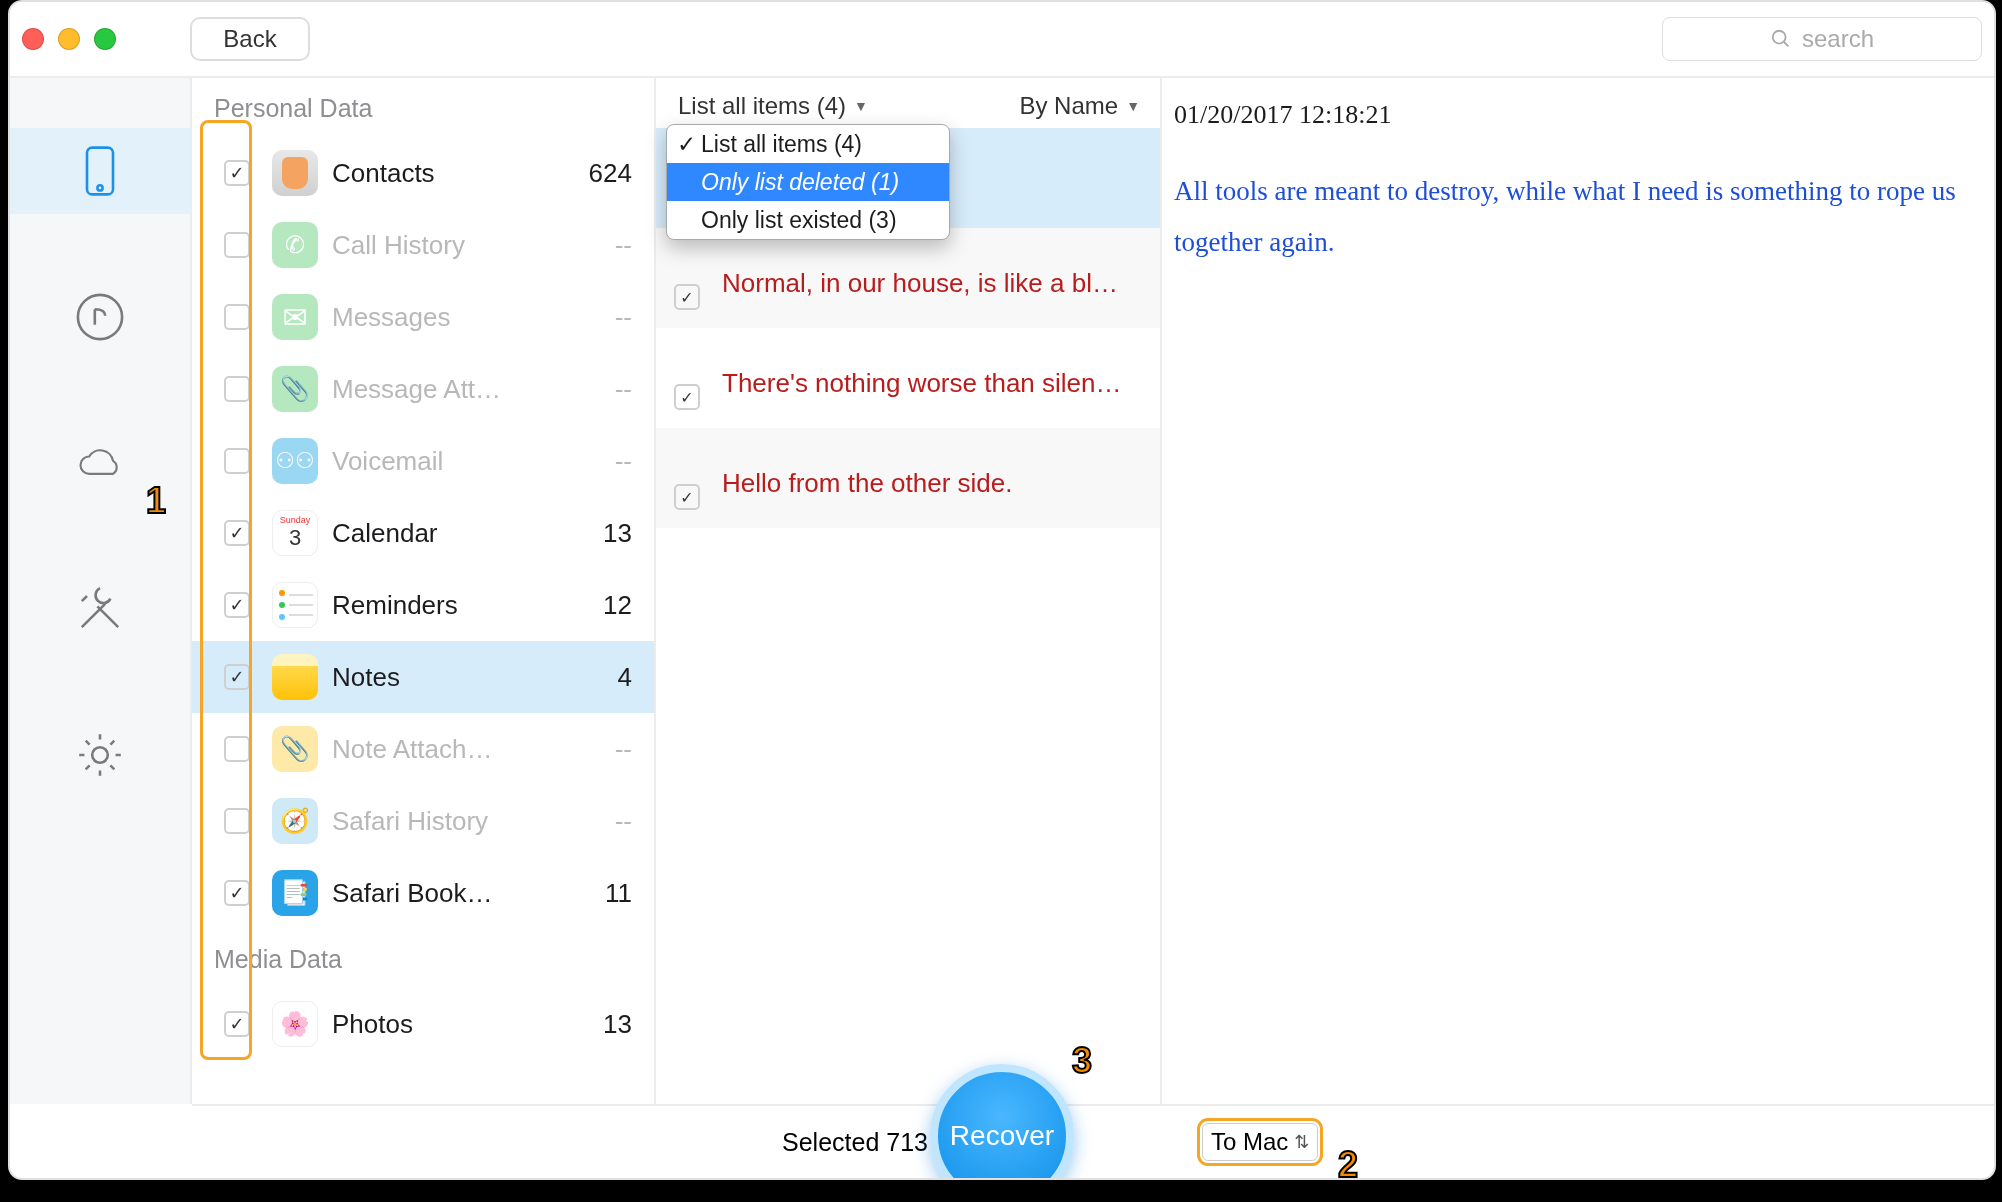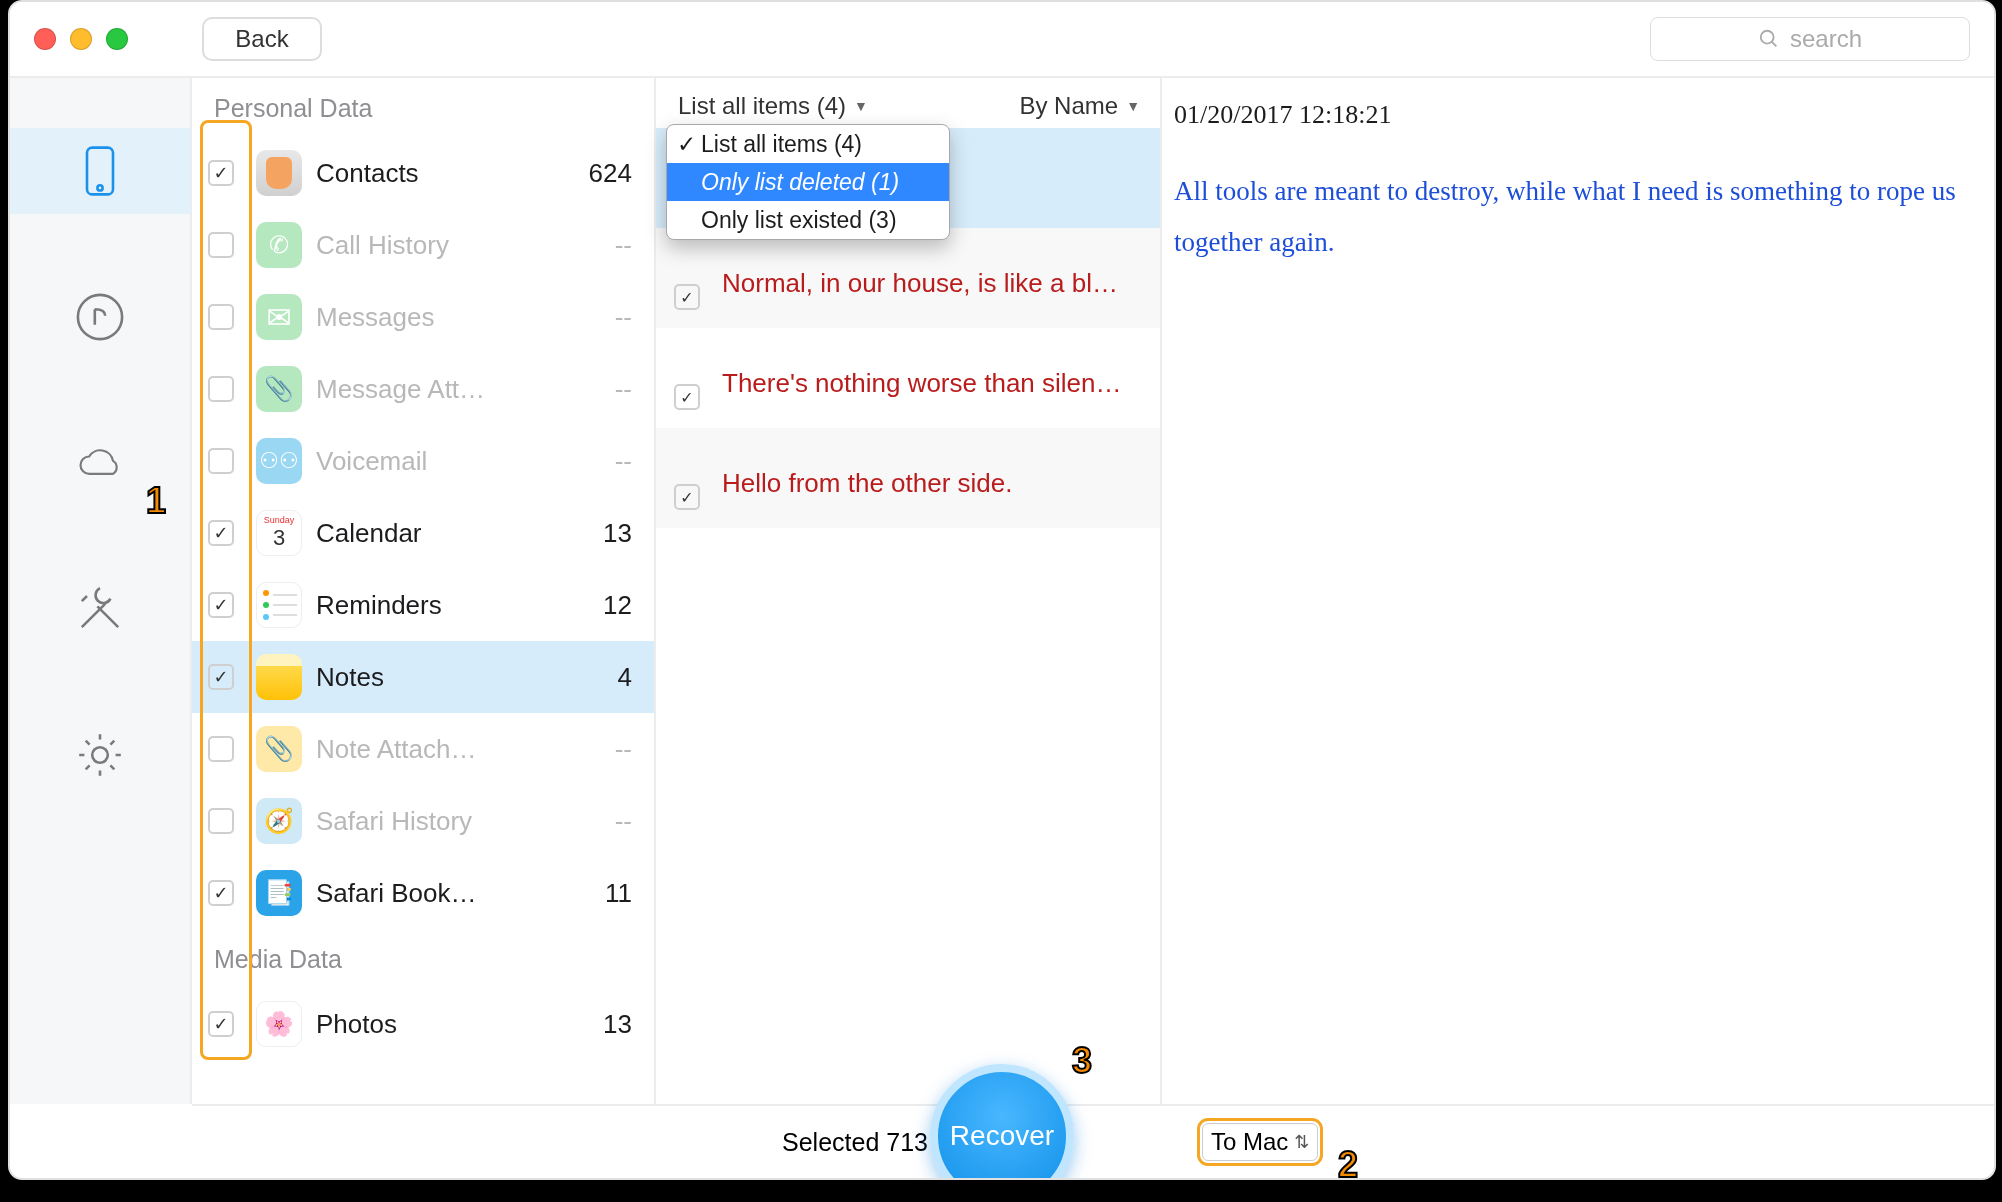--- a/index.html
+++ b/index.html
@@ -1,38 +1,38 @@
 <!DOCTYPE html>
 <html><head>
 <meta charset="utf-8">
 <style>
   * { box-sizing: border-box; margin: 0; padding: 0; }
   body { font-family: -apple-system, "Helvetica Neue", Arial, sans-serif; background:#000; }
   .wrap { width:2002px; height:1202px; margin:0 auto; position:relative; }
   .panel { position:absolute; left:8px; top:0; width:1988px; height:1180px; background:#fff; border:2px solid #e0e0e0; border-radius:14px; overflow:hidden; }
 
   
-  .topbar { height:76px; display:flex; align-items:center; padding:0 24px; border-bottom:2px solid #ececec; background:#fff; }
+  .topbar { height:76px; display:flex; align-items:center; padding:0 12px; border-bottom:2px solid #ececec; background:#fff; }
   .traffic { display:flex; gap:14px; margin-right:40px; }
   .dot { width:22px; height:22px; border-radius:50%; border:1px solid rgba(0,0,0,0.15); }
   .dot.red{background:#ff5f57;} .dot.yel{background:#ffbd2e;} .dot.grn{background:#28c840;}
   .back-btn { width:120px; height:44px; border:2px solid #ddd; border-radius:10px; background:#fff; font-size:24px; color:#333; }
   .search { margin-left:auto; width:320px; height:44px; border:1px solid #ddd; border-radius:8px; display:flex; align-items:center; justify-content:center; gap:10px; color:#aaa; font-size:24px; }
 
   
   .body { position:absolute; top:76px; bottom:74px; left:0; right:0; display:flex; }
   .sidebar { width:182px; background:#f6f7f9; border-right:2px solid #ececec; display:flex; flex-direction:column; align-items:center; gap:60px; padding-top:50px; }
   .side-item { width:182px; height:86px; display:flex; align-items:center; justify-content:center; color:#7a7a7a; }
   .side-item.active { background:#e2f1fa; color:#1a91eb; }
   .side-item svg { width:52px; height:52px; }
 
   
   .catcol { width:464px; border-right:2px solid #ececec; overflow:hidden; }
   .cathdr { padding:16px 0 14px 22px; font-size:25px; color:#8e8e93; }
-  .catrow { display:flex; align-items:center; height:72px; padding:0 22px 0 16px; }
+  .catrow { display:flex; align-items:center; height:72px; padding:0 22px 0 32px; }
   .catrow.sel { background:#d7ecfb; }
   .catrow .cb { width:26px; height:26px; border:2px solid #cfcfcf; border-radius:5px; margin-right:22px; display:flex; align-items:center; justify-content:center; font-size:18px; color:#333; }
   .catrow .cb.on::after { content:"✓"; }
   .catrow .icon { width:46px; height:46px; border-radius:10px; margin-right:14px; display:flex; align-items:center; justify-content:center; font-size:24px; color:#fff; }
   .catrow .label { font-size:26px; color:#1c1c1e; flex:1; white-space:nowrap; overflow:hidden; text-overflow:ellipsis; }
   .catrow.dis .label, .catrow.dis .count { color:#b8b8b8; }
   .catrow .count { font-size:26px; color:#1c1c1e; }
 
   
   .listcol { width:506px; border-right:2px solid #ececec; position:relative; }

